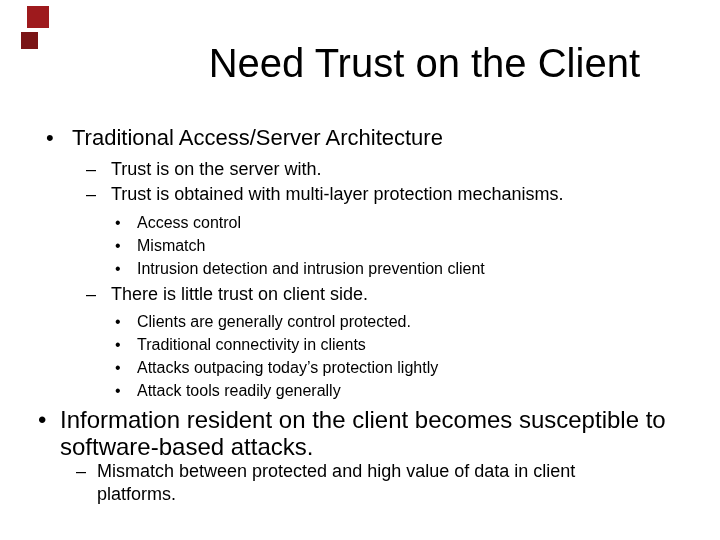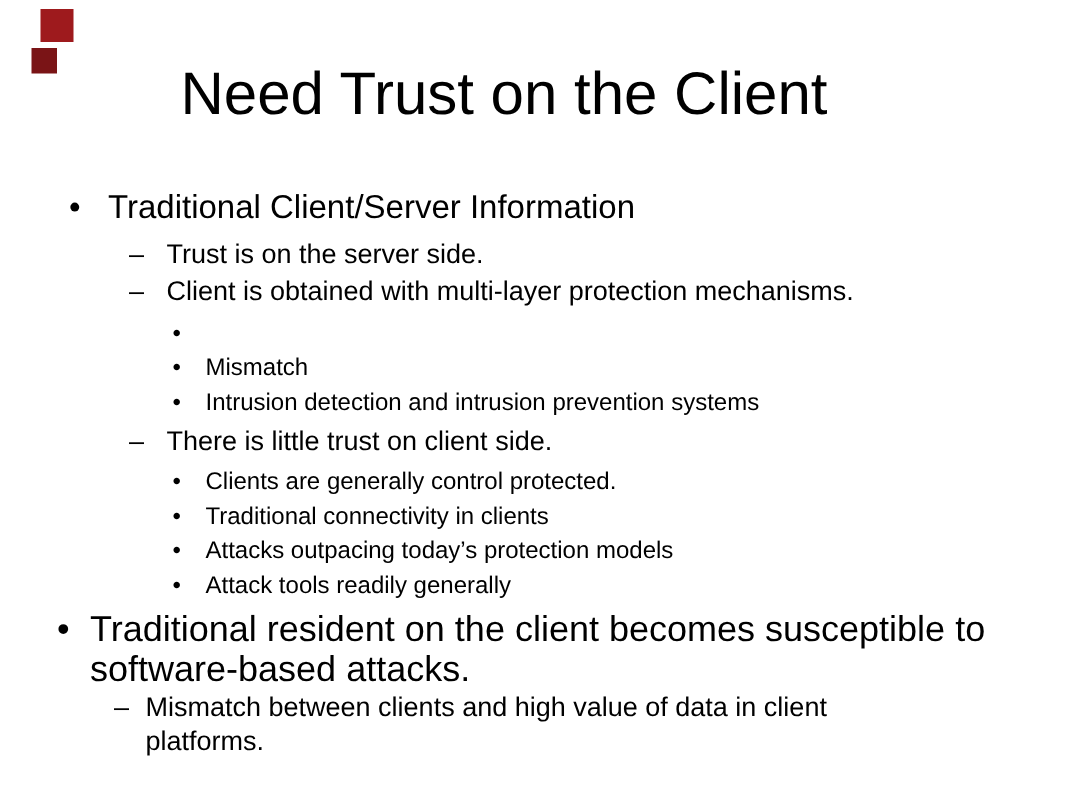--- a/index.html
+++ b/index.html
@@ -18,23 +18,23 @@
   }
   .decor-square {
     position: absolute;
   }
   #sq-large { left: 27px; top: 6px;  width: 22px; height: 22px; }
   #sq-small { left: 21px; top: 32px; width: 17px; height: 17px; }
 
   .title {
     position: absolute;
     top: 39px;
-    left: 16px;
+    left: 0;
     width: 640px;
-    text-align: center;
+    text-align: right;
     font-size: 40px;
     line-height: 1.2;
     font-weight: normal;
     white-space: nowrap;
   }
 
   .row {
     position: absolute;
     display: flex;
     align-items: baseline;
@@ -64,77 +64,78 @@
 
 <div id="slide" style="background: rgb(255, 255, 255);">
 
   <div id="sq-large" class="decor-square" style="background: rgb(158, 26, 29);"></div>
   <div id="sq-small" class="decor-square" style="background: rgb(122, 20, 22);"></div>
 
   <div class="title">Need Trust on the Client</div>
 
   <div class="row l1" style="top:125px">
     <span class="marker">•</span>
-    <span class="txt">Traditional Client/Server Information</span>
+    <span class="txt">Traditional Access/Server Architecture</span>
   </div>
 
   <div class="row l2" style="top:158px">
     <span class="marker">–</span>
-    <span class="txt">Trust is on the server side.</span>
+    <span class="txt">Trust is on the server with.</span>
   </div>
 
   <div class="row l2" style="top:183px">
     <span class="marker">–</span>
-    <span class="txt">Client is obtained with multi-layer protection mechanisms.</span>
+    <span class="txt">Trust is obtained with multi-layer protection mechanisms.</span>
   </div>
 
   <div class="row l3" style="top:213px">
     <span class="marker">•</span>
+    <span class="txt">Access control</span>
   </div>
 
   <div class="row l3" style="top:236px">
     <span class="marker">•</span>
     <span class="txt">Mismatch</span>
   </div>
 
   <div class="row l3" style="top:259px">
     <span class="marker">•</span>
-    <span class="txt">Intrusion detection and intrusion prevention systems</span>
+    <span class="txt">Intrusion detection and intrusion prevention client</span>
   </div>
 
   <div class="row l2" style="top:283px">
     <span class="marker">–</span>
     <span class="txt">There is little trust on client side.</span>
   </div>
 
   <div class="row l3" style="top:312px">
     <span class="marker">•</span>
     <span class="txt">Clients are generally control protected.</span>
   </div>
 
   <div class="row l3" style="top:335px">
     <span class="marker">•</span>
     <span class="txt">Traditional connectivity in clients</span>
   </div>
 
   <div class="row l3" style="top:358px">
     <span class="marker">•</span>
-    <span class="txt">Attacks outpacing today’s protection models</span>
+    <span class="txt">Attacks outpacing today’s protection lightly</span>
   </div>
 
   <div class="row l3" style="top:381px">
     <span class="marker">•</span>
     <span class="txt">Attack tools readily generally</span>
   </div>
 
   <div class="row l1b" style="top:406px">
     <span class="marker">•</span>
-    <span class="txt">Traditional resident on the client becomes susceptible to
+    <span class="txt">Information resident on the client becomes susceptible to
 software-based attacks.</span>
   </div>
 
   <div class="row l2b" style="top:460px">
     <span class="marker">–</span>
-    <span class="txt">Mismatch between clients and high value of data in client
+    <span class="txt">Mismatch between protected and high value of data in client
 platforms.</span>
   </div>
 
 </div>
 
 </body></html>

